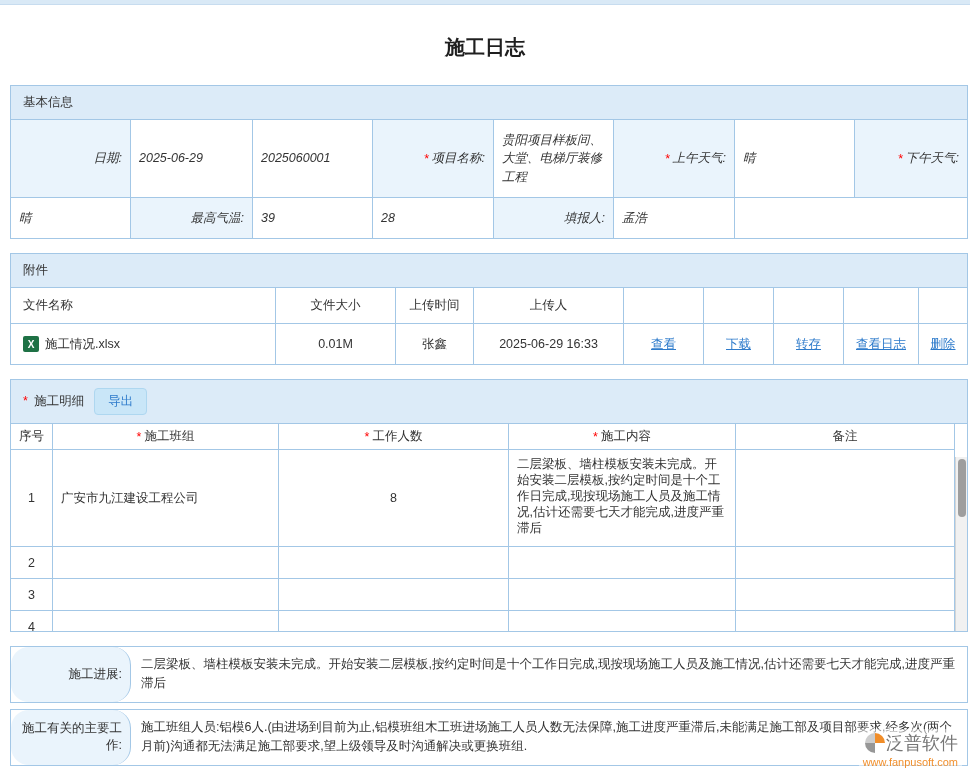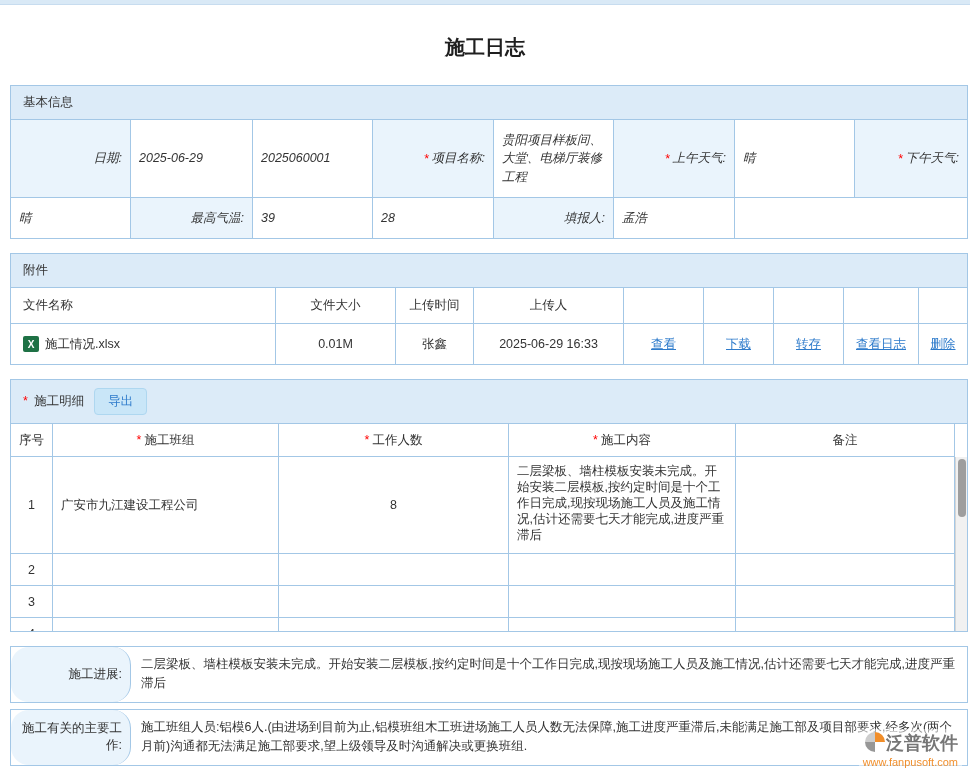--- a/index.html
+++ b/index.html
@@ -42,39 +42,39 @@
   .xls{display:inline-flex;width:16px;height:16px;background:#1e7145;border-radius:2px;
     color:#fff;font-size:10px;font-weight:bold;align-items:center;justify-content:center;flex:0 0 16px;}
   a.lnk{color:var(--link);text-decoration:underline;cursor:pointer;}
   
   .export-btn{background:#c9e6f8;border:1px solid #aed7f0;color:var(--link);
     border-radius:4px;padding:4px 13px;font-size:12.5px;cursor:pointer;}
   .dt-wrap{position:relative;height:207px;overflow:hidden;background:#fff;}
   .dt-inner{margin-right:12px;}
   .dt-h,.dt-r{display:grid;grid-template-columns:42px 226px 230px 227px minmax(0,1fr);}
   .dt-h>div{border-right:1px solid var(--bd);border-bottom:1px solid var(--bd);
-    height:33px;display:flex;align-items:center;justify-content:center;}
+    height:26px;display:flex;align-items:center;justify-content:center;}
   .dt-r>div{border-right:1px solid var(--bd);border-bottom:1px solid var(--bd);
     padding:4px 8px;display:flex;align-items:center;}
   .dt-r .seq,.dt-r .num,.dt-r .rmk{justify-content:center;}
   .dt-r .cnt{align-items:flex-start;line-height:16px;display:block;padding-top:6px;}
   .r-tall>div{height:97px;}
   .r-short>div{height:32px;}
   .sb{position:absolute;top:33px;right:0;bottom:0;width:12px;background:#f1f1f1;
     border-left:1px solid #d5d5d5;cursor:pointer;}
   .sb-thumb{position:absolute;top:2px;left:2px;width:8px;height:58px;background:#9e9e9e;border-radius:4px;cursor:grab;}
   
   .sum{margin:0 2px 6px 10px;border:1px solid var(--bd);display:flex;}
   .sum .s-lbl{width:120px;flex:0 0 120px;background:var(--lbl-bg);border-right:1px solid var(--bd);
     display:flex;align-items:center;justify-content:flex-end;text-align:right;padding:6px 8px;line-height:1.4;border-radius:18px;}
   .sum .s-val{flex:1;padding:8px 10px;line-height:1.55;}
   
   .wm{position:absolute;right:8px;bottom:4px;display:flex;flex-direction:column;
     align-items:flex-end;opacity:.92;z-index:9;background:rgba(255,255,255,.55);padding:2px 4px;}
-  .wm-top{display:flex;align-items:flex-start;font-size:18px;font-weight:bold;color:#6b6b6b;}
+  .wm-top{display:flex;align-items:center;font-size:18px;font-weight:normal;color:#6b6b6b;}
   .wm-url{font-size:11px;color:#f08519;margin-top:1px;}
 </style>
 </head>
 <body>
 
 <div class="topbar"></div>
 
 <div class="page-title">施工日志</div>
 
 <div class="box">

